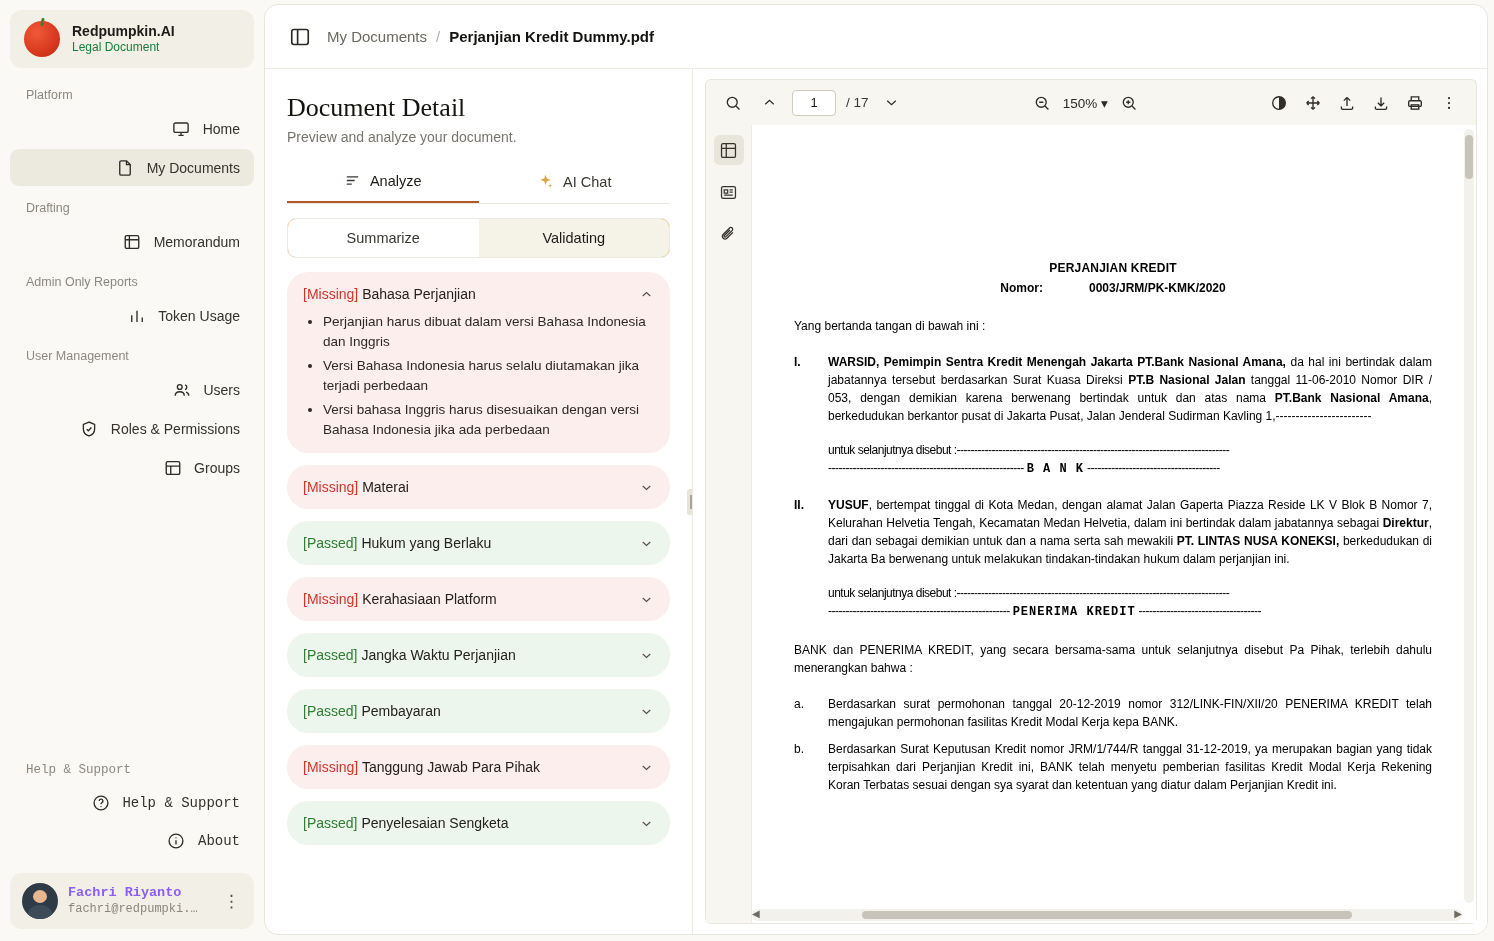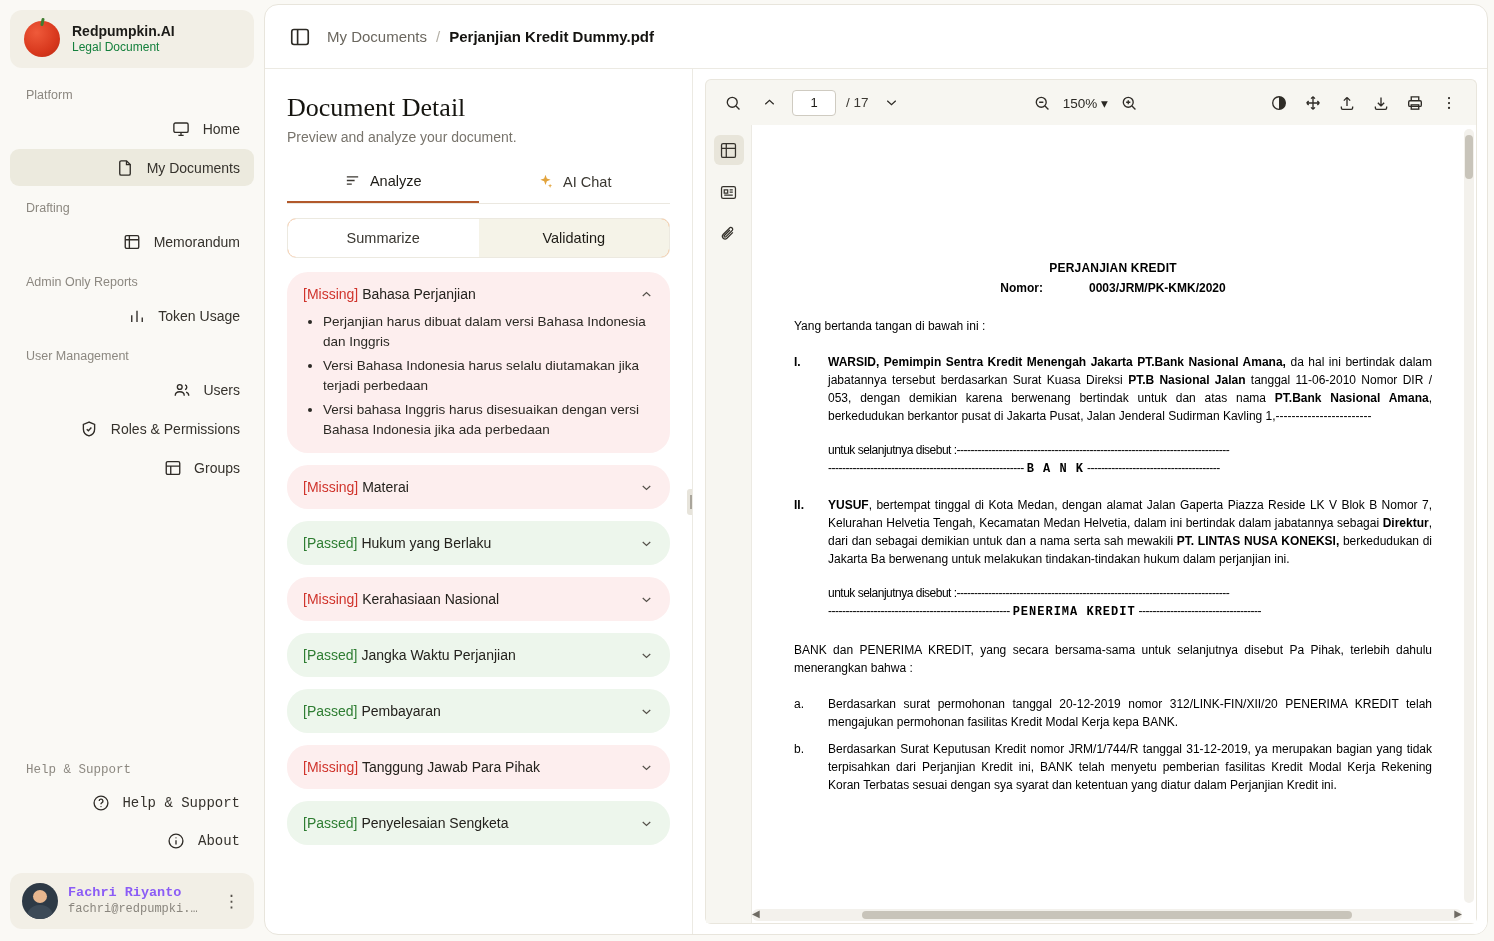--- a/index.html
+++ b/index.html
@@ -584,21 +584,21 @@
                     <path d="M6 9.5 12 15l6-5.5"></path>
                   </svg>
               </span>
             </div>
           </div>
 
           <div class="check missing">
             <div class="check-head">
               <div class="check-label">
                 <span class="status-missing">[Missing]</span>
-                <span>Kerahasiaan Nasional</span>
+                <span>Kerahasiaan Platform</span>
               </div>
               <span class="chev">
                 <svg viewBox="0 0 24 24" fill="none" stroke="currentColor" stroke-width="1.9" width="15" height="15">
                     <path d="M6 9.5 12 15l6-5.5"></path>
                   </svg>
               </span>
             </div>
           </div>
 
           <div class="check passed">

